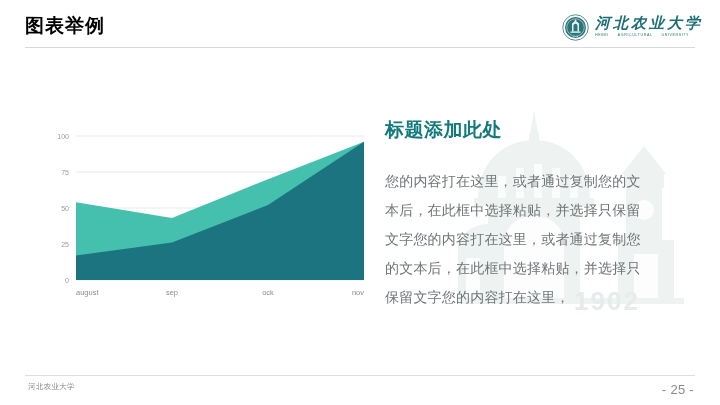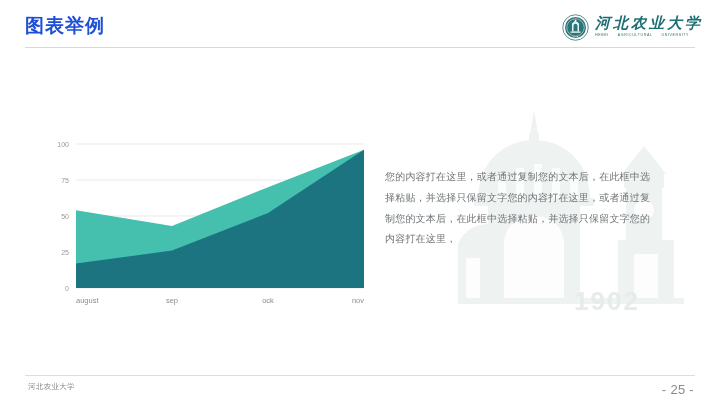--- a/index.html
+++ b/index.html
@@ -45,21 +45,21 @@
     font-family: "Liberation Sans", sans-serif;
   }
 
   
   #page-title {
     position: absolute;
     left: 25px;
     top: 16px;
     font-size: 19px;
     font-weight: bold;
-    color: #1d4ed8;
+    color: #000000;
     letter-spacing: 1px;
     line-height: 1;
   }
   #title-rule {
     position: absolute;
     left: 25px;
     top: 47px;
     width: 670px;
     height: 1px;
     background: #d8d8d8;
@@ -96,21 +96,21 @@
     color: #2c6f73;
     letter-spacing: 0.6px;
     display: flex;
     gap: 9px;
   }
 
   
   #chart-block {
     position: absolute;
     left: 28px;
-    top: 120px;
+    top: 112px;
     width: 348px;
     height: 188px;
   }
   #chart-svg { display: block; }
   .ytick-label {
     font-size: 7px;
     fill: #9a9a9a;
     text-anchor: end;
     font-family: "Liberation Sans", sans-serif;
   }
@@ -130,21 +130,21 @@
     font-weight: bold;
     color: #127a7d;
     letter-spacing: 0.5px;
     line-height: 1.1;
   }
   #content-body {
     position: absolute;
     left: 385px;
     top: 167px;
     width: 268px;
-    font-size: 10px;
+    font-size: 14px;
     line-height: 2.08;
     color: #6f7477;
     letter-spacing: 0.2px;
   }
 
   
   #footer-rule {
     position: absolute;
     left: 25px;
     top: 375px;
@@ -253,19 +253,20 @@
 
       <path fill="#1b7480" d="M48,143.5 L144,130.6 L240,93.1 L336,29.8 L336,168 L48,168 Z"></path>
 
       <text class="xtick-label" x="48" y="183" text-anchor="start">august</text>
       <text class="xtick-label" x="144" y="183" text-anchor="middle">sep</text>
       <text class="xtick-label" x="240" y="183" text-anchor="middle">ock</text>
       <text class="xtick-label" x="336" y="183" text-anchor="end">nov</text>
     </svg>
   </div>
 
+  <div id="content-heading">标题添加此处</div>
   <div id="content-body">您的内容打在这里，或者通过复制您的文本后，在此框中选择粘贴，并选择只保留文字您的内容打在这里，或者通过复制您的文本后，在此框中选择粘贴，并选择只保留文字您的内容打在这里，</div>
 
   <div id="footer-rule"></div>
   <div id="footer-left">河北农业大学</div>
   <div id="footer-right">- 25 -</div>
 
 </div>
 
 </body></html>

